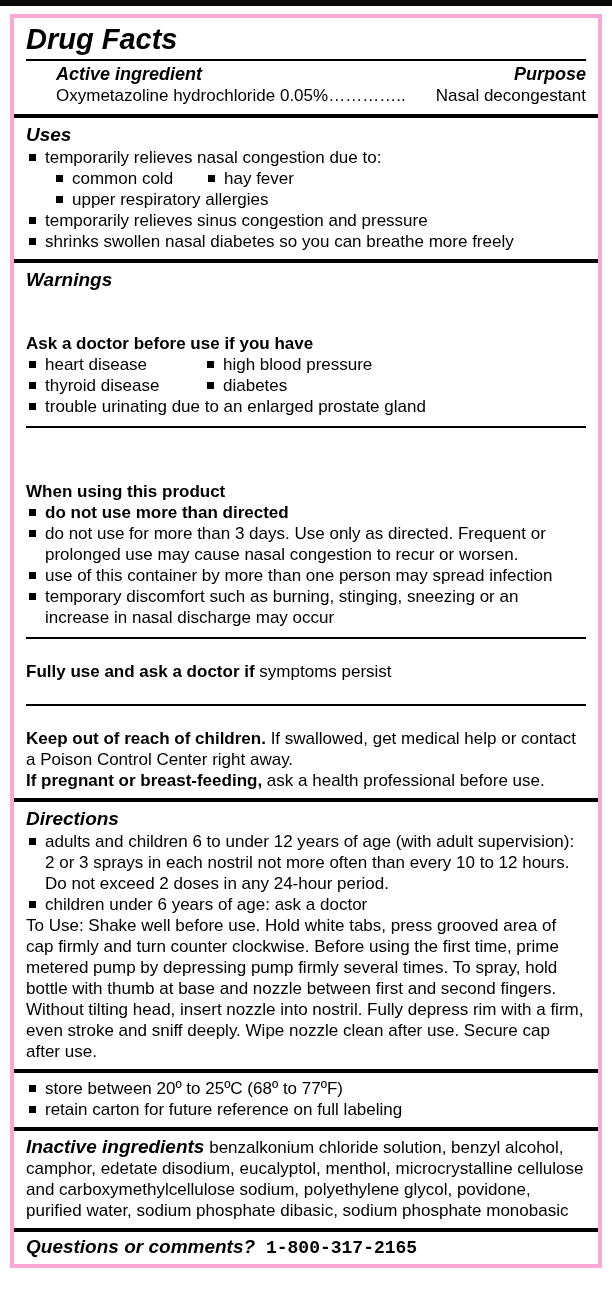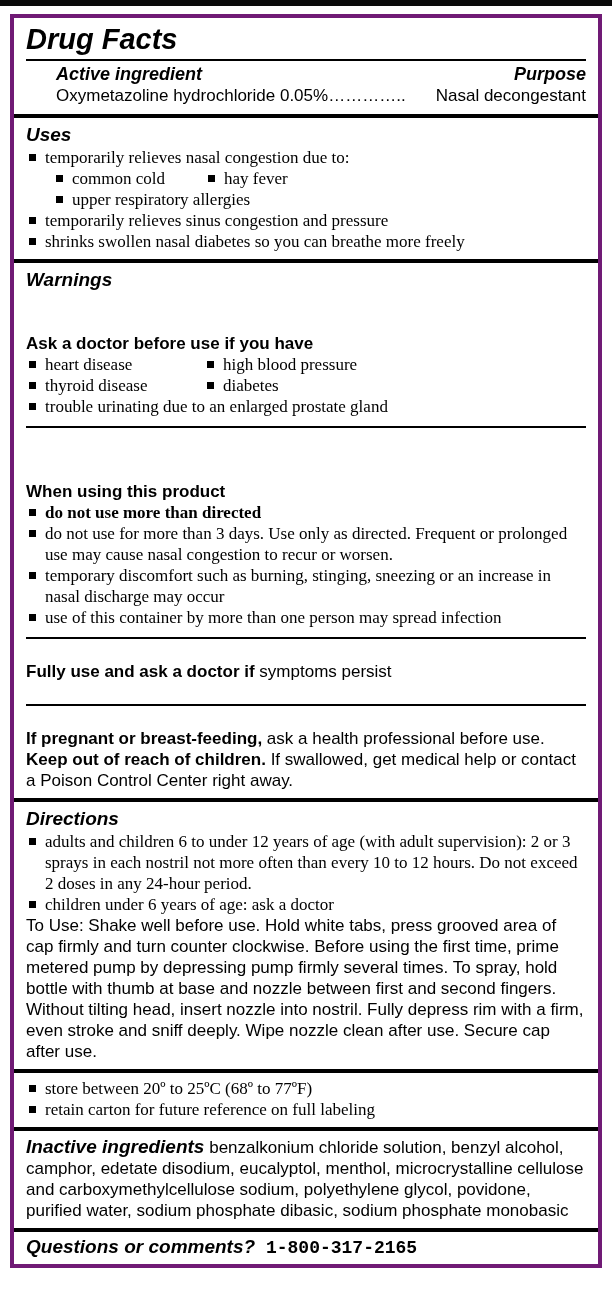--- a/index.html
+++ b/index.html
@@ -13,21 +13,21 @@
     overflow:hidden;
   }
   .top-band {
     position:absolute; top:0; left:0;
     width:612px; height:6px;
     background:#0a0a0a;
   }
   .label-box {
     position:absolute;
     left:10px; right:10px; top:14px;
-    border:4px solid #701a75;
+    border:4px solid #f9a8d4;
     background:#fff;
   }
   .sec {
     padding:5px 12px 7px 12px;
     font-size:17px; line-height:21px;
   }
   .sec + .sec { border-top:4px solid #000; }
 
   
   .sec-title { padding-bottom:0; }
@@ -47,21 +47,21 @@
   .h { font-weight:bold; font-style:italic; font-size:19px; line-height:24px; }
   .subhead { font-weight:bold;margin-top:41px; }
 
   
   .bullet { display:flex; }
   .bq { flex:0 0 19px; position:relative; }
   .bq::before {
     content:""; position:absolute; left:3px; top:7px;
     width:7px; height:7px; background:#000;
   }
-  .btext { flex:1 1 auto;font-family:Liberation Serif, serif; }
+  .btext { flex:1 1 auto; }
   .bold { font-weight:bold; }
 
   
   .cols2 { display:grid; grid-template-columns:178px 1fr; }
   .sub-cols { margin-left:27px; display:grid; grid-template-columns:152px 1fr; }
   .sub-one { margin-left:27px; }
 
   .thin-rule { border-bottom:2px solid #000; margin:9px 0 0 0; }
   .gap-sm { height:12px; }
   .gap-md { height:22px; }
@@ -165,38 +165,38 @@
       <div class="bullet">
         <span class="bq"></span>
         <span class="btext bold">do not use more than directed</span>
       </div>
       <div class="bullet">
         <span class="bq"></span>
         <span class="btext">do not use for more than 3 days.  Use only as directed. Frequent or prolonged use may cause nasal congestion to recur or worsen.</span>
       </div>
       <div class="bullet">
         <span class="bq"></span>
+        <span class="btext">use of this container by more than one person may spread infection</span>
+      </div>
+      <div class="bullet">
+        <span class="bq"></span>
         <span class="btext">temporary discomfort such as burning, stinging, sneezing or an increase in nasal discharge may occur</span>
-      </div>
-      <div class="bullet">
-        <span class="bq"></span>
-        <span class="btext">use of this container by more than one person may spread infection</span>
       </div>
 
       <div class="thin-rule"></div>
       <div class="gap-md"></div>
 
       <div class="para"><span class="bold">Fully use and ask a doctor if</span><span> symptoms persist</span></div>
 
       <div class="gap-md"></div>
       <div class="thin-rule" style="margin-top:0;"></div>
       <div class="gap-md"></div>
 
+      <div class="para"><span class="bold">Keep out of reach of children.</span><span> If swallowed, get medical help or contact a Poison Control Center right away.</span></div>
       <div class="para"><span class="bold">If pregnant or breast-feeding,</span><span> ask a health professional before use.</span></div>
-      <div class="para"><span class="bold">Keep out of reach of children.</span><span> If swallowed, get medical help or contact a Poison Control Center right away.</span></div>
     </div>
 
     <div class="sec">
       <div class="h">Directions</div>
       <div class="bullet">
         <span class="bq"></span>
         <span class="btext">adults and children 6 to under 12 years of age (with adult supervision): 2 or 3 sprays in each nostril not more often than every 10 to 12 hours. Do not exceed 2 doses in any 24-hour period.</span>
       </div>
       <div class="bullet">
         <span class="bq"></span>

